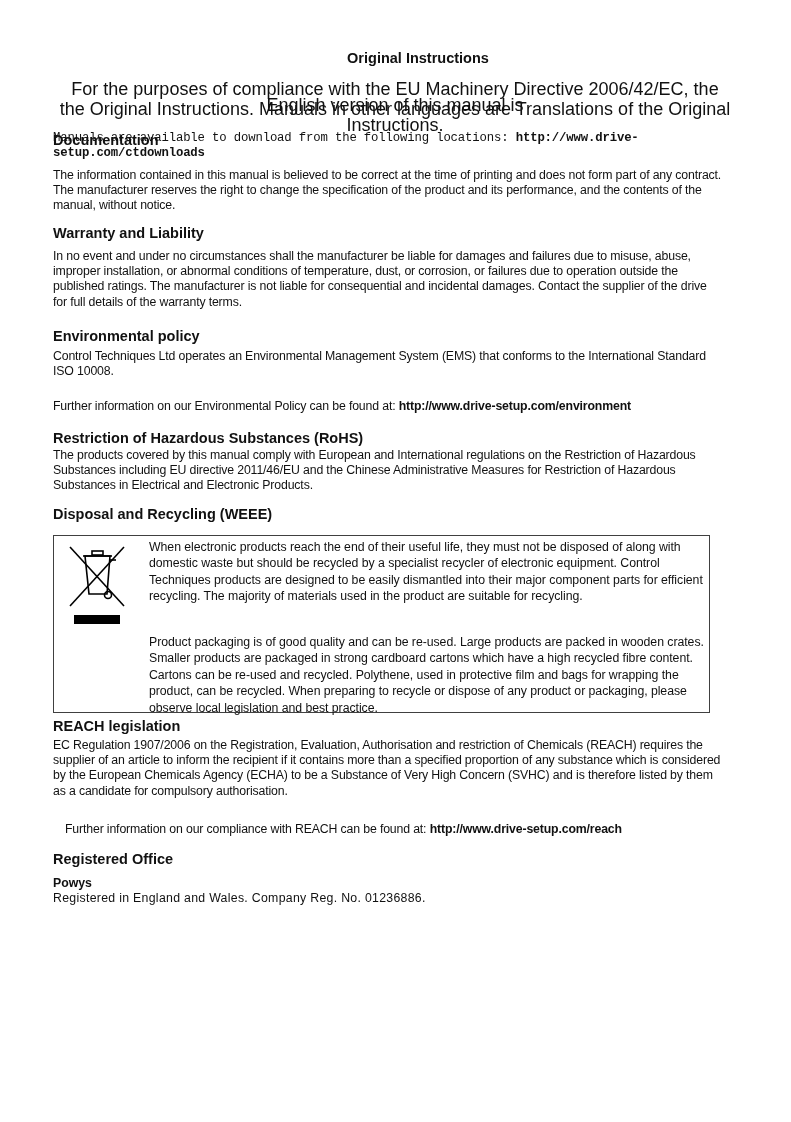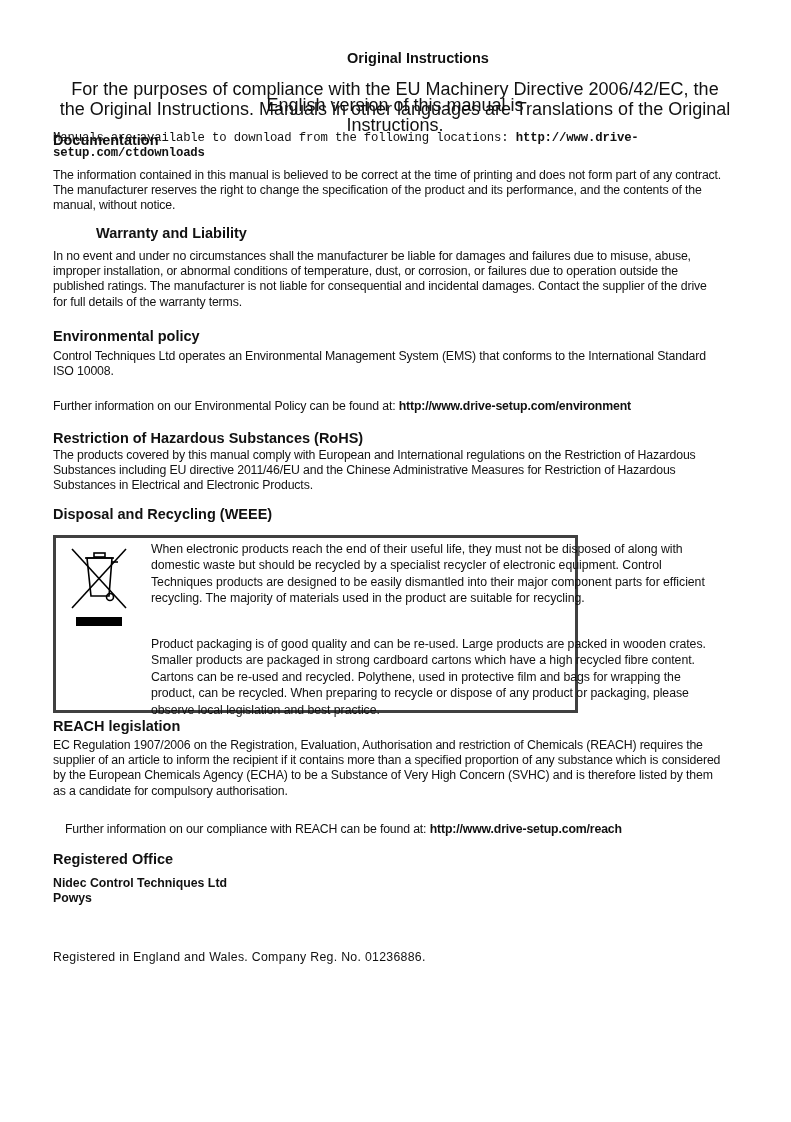--- a/index.html
+++ b/index.html
@@ -6,42 +6,42 @@
   body { width: 791px; height: 1122px; position: relative; overflow: hidden;
          font-family: "Liberation Sans", sans-serif; color: #111; }
   .title { position: absolute; left: 53px; width: 730px; top: 50px; text-align: center;
            font-weight: bold; font-size: 14.5px; }
   .centered { position: absolute; left: 40px; width: 710px; text-align: center;
               font-size: 18px; line-height: 15.5px; margin-top: 13px; }
   .h { position: absolute; left: 53px; font-weight: bold; font-size: 14.5px; white-space: nowrap; }
   .p { position: absolute; left: 53px; width: 670px; font-size: 12.3px; line-height: 15.2px;
        letter-spacing: -0.15px; }
   .p b, .p .link { font-weight: bold; }
-  .box { position: absolute; left: 53px; top: 535px; width: 525px; height: 178px;
-         border: 3px solid #404040; box-sizing: border-box; }
+  .box { position: absolute; left: 53px; top: 535px; width: 657px; height: 178px;
+         border: 1px solid #404040; box-sizing: border-box; }
   .weee-icon { position: absolute; left: 14px; top: 6px; width: 60px; height: 84px; }
   .box-text { position: absolute; left: 95px; width: 556px; font-size: 12.3px; line-height: 16.4px; letter-spacing: -0.05px; }
   .addr { position: absolute; left: 53px; font-size: 12.3px; line-height: 14.6px; }
   .addr .line { font-weight: bold; display: block; }
-  .addr .reg { font-weight: normal; display: block; letter-spacing: 0.3px; margin-top: 45px; }
+  .addr .reg { font-weight: normal; display: block; letter-spacing: 0.3px; }
 </style>
 </head>
 <body>
 
 <div class="title">Original Instructions</div>
 <div class="centered" style="top:69px;">For the purposes of compliance with the EU Machinery Directive 2006/42/EC, the English version of this manual is</div>
 <div class="centered" style="top:89px;">the Original Instructions. Manuals in other languages are Translations of the Original Instructions.</div>
 
 <div class="h" style="top:102px;margin-top:30px;">Documentation</div>
 <div class="p" style="top:131px;font-family:Liberation Mono, monospace;">
   <span>Manuals are available to download from the following locations: </span><span class="link">http://www.drive-setup.com/ctdownloads</span>
 </div>
 <div class="p" style="top:168px;">The information contained in this manual is believed to be correct at the time of printing and does not form part of any contract. The manufacturer reserves the right to change the specification of the product and its performance, and the contents of the manual, without notice.</div>
 
-<div class="h" style="top:225px;margin-left:43px;">Warranty and Liability</div>
+<div class="h" style="top:225px;">Warranty and Liability</div>
 <div class="p" style="top:249px;">In no event and under no circumstances shall the manufacturer be liable for damages and failures due to misuse, abuse, improper installation, or abnormal conditions of temperature, dust, or corrosion, or failures due to operation outside the published ratings. The manufacturer is not liable for consequential and incidental damages. Contact the supplier of the drive for full details of the warranty terms.</div>
 
 <div class="h" style="top:328px;">Environmental policy</div>
 <div class="p" style="top:349px;">Control Techniques Ltd operates an Environmental Management System (EMS) that conforms to the International Standard ISO 10008.</div>
 <div class="p" style="top:399px;">
   <span>Further information on our Environmental Policy can be found at: </span><span class="link">http://www.drive-setup.com/environment</span>
 </div>
 
 <div class="h" style="top:430px;">Restriction of Hazardous Substances (RoHS)</div>
 <div class="p" style="top:448px;">The products covered by this manual comply with European and International regulations on the Restriction of Hazardous Substances including EU directive 2011/46/EU and the Chinese Administrative Measures for Restriction of Hazardous Substances in Electrical and Electronic Products.</div>
@@ -66,16 +66,15 @@
 </div>
 
 <div class="h" style="top:718px;">REACH legislation</div>
 <div class="p" style="top:738px;">EC Regulation 1907/2006 on the Registration, Evaluation, Authorisation and restriction of Chemicals (REACH) requires the supplier of an article to inform the recipient if it contains more than a specified proportion of any substance which is considered by the European Chemicals Agency (ECHA) to be a Substance of Very High Concern (SVHC) and is therefore listed by them as a candidate for compulsory authorisation.</div>
 <div class="p" style="top:822px;margin-left:12px;">
   <span>Further information on our compliance with REACH can be found at: </span><span class="link">http://www.drive-setup.com/reach</span>
 </div>
 
 <div class="h" style="top:851px;">Registered Office</div>
 <div class="addr" style="top:876px;">
-  <span class="line">Nidec Control Techniques Ltd</span>
   <span class="line">Powys</span>
   <span class="reg">Registered in England and Wales. Company Reg. No. 01236886.</span>
 </div>
 
 </body></html>

